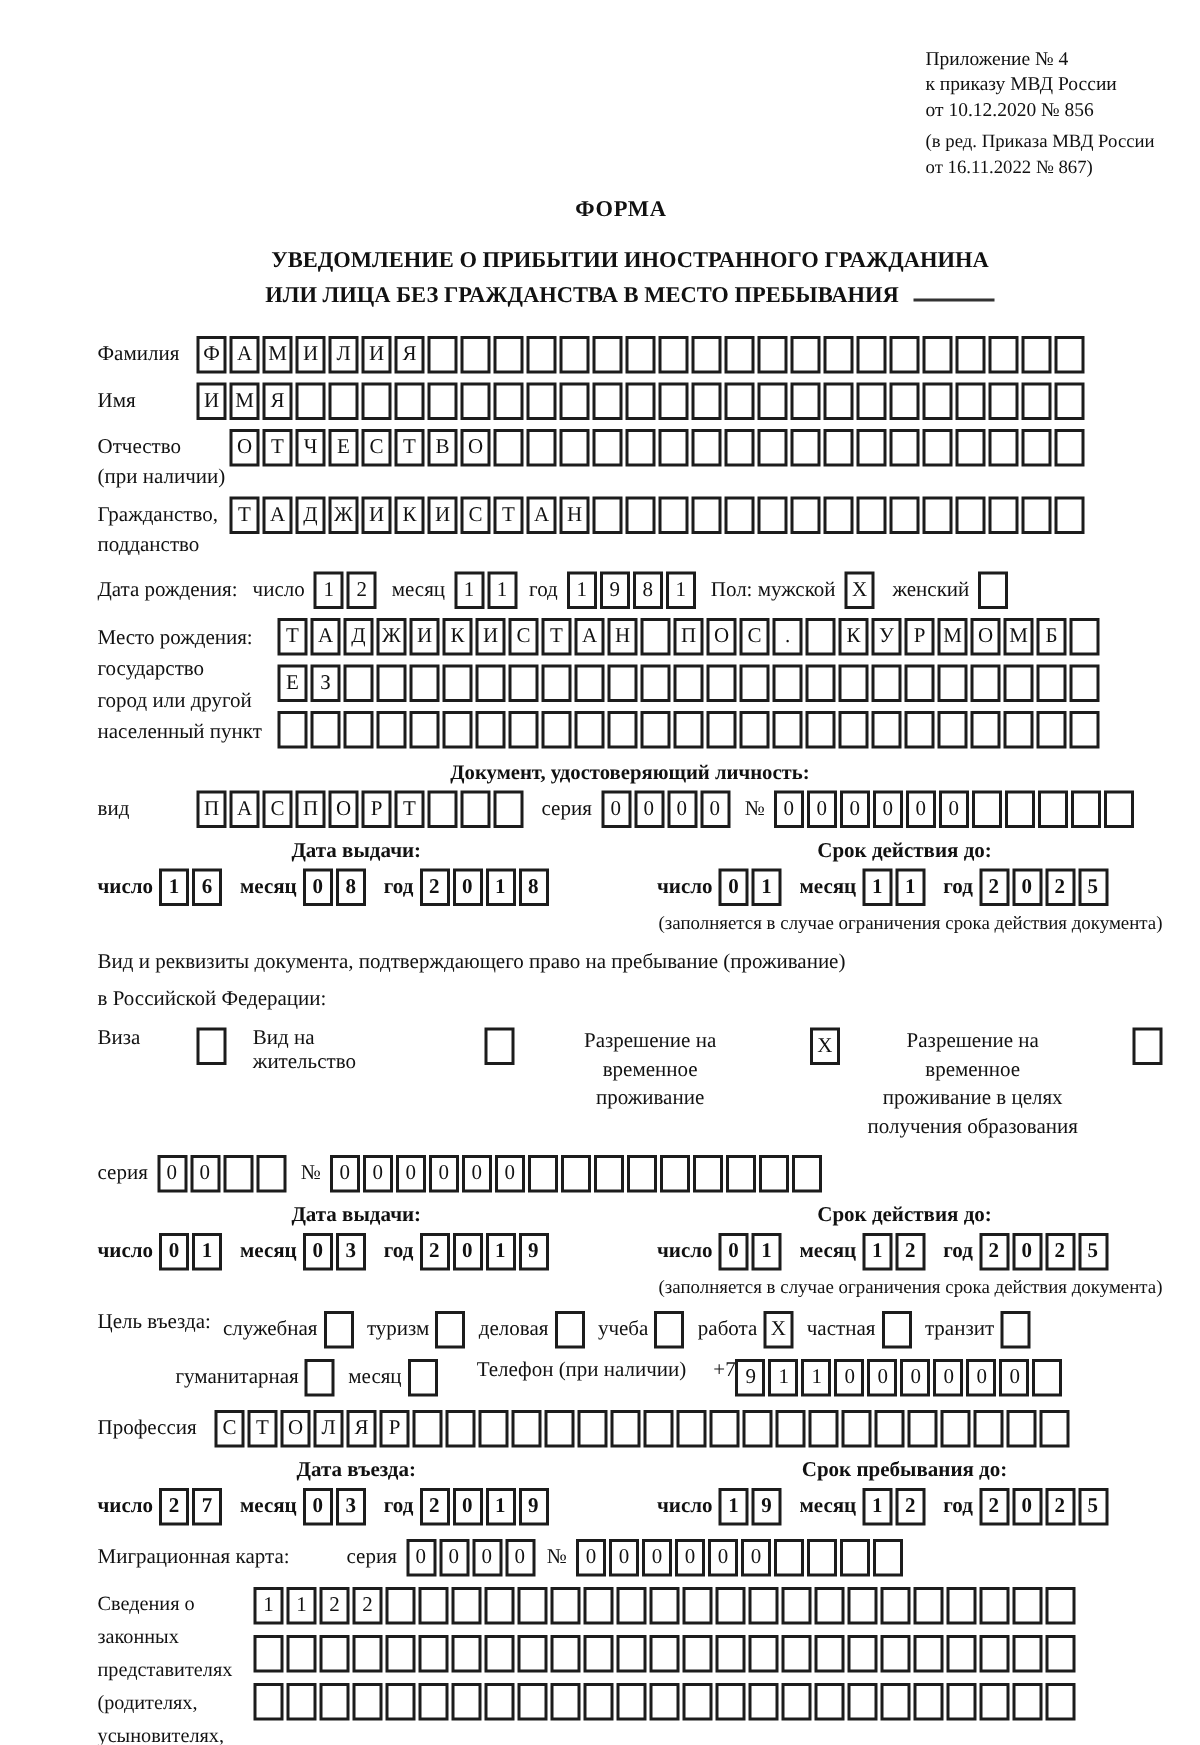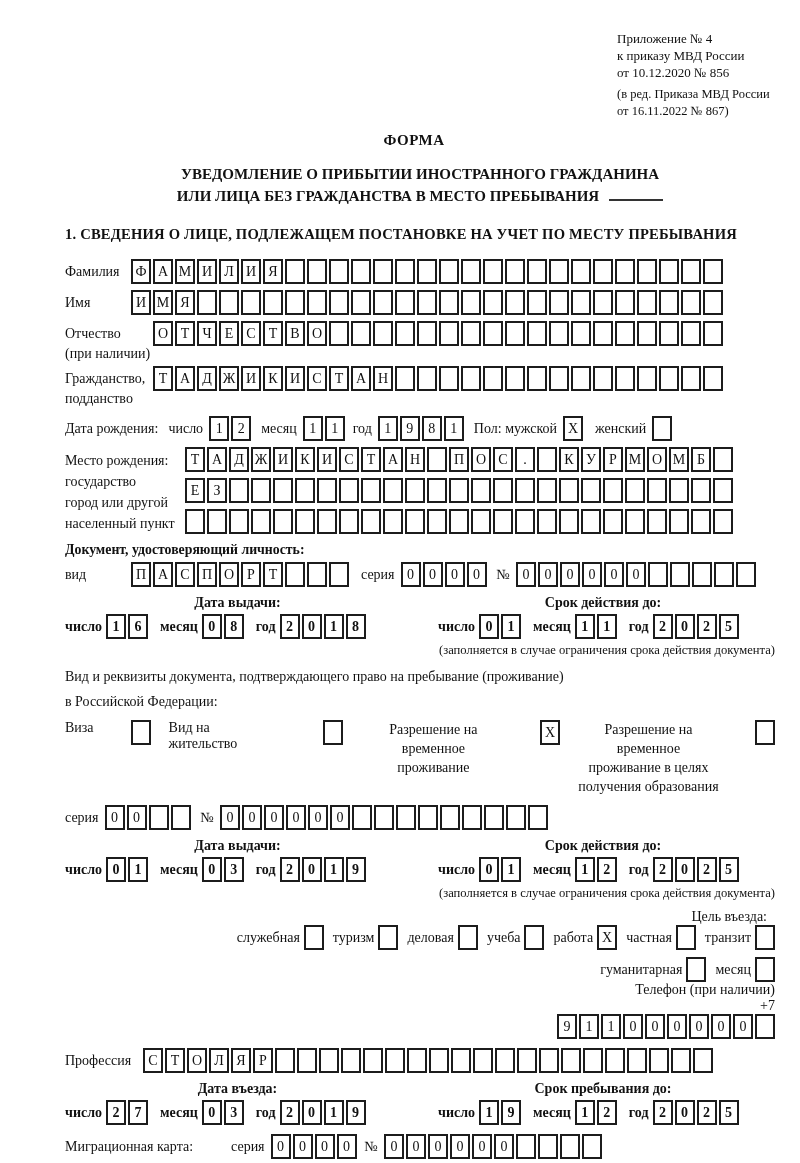--- a/index.html
+++ b/index.html
@@ -35,33 +35,33 @@
   
   .dblock { display:flex; margin-top:8px;font-weight:bold; }
   .dhalf { width:345px; }
   .dhalf.right { width:330px; margin-left:28px; }
   .dtitle { text-align:center; margin-bottom:3px; }
   .dfields { display:flex; align-items:center; }
   .dfields .dlab { margin:0 4px 0 0; }
   .dfields .gap { width:12px; }
   .note { text-align:right; font-size:12.6px; margin-top:4px; }
 
-  .center-bold { font-weight:bold; font-size:13.8px; margin-top:8px; }
+  .center-bold { text-align:center; font-weight:bold; font-size:13.8px; margin-top:8px; }
 
   .inline-row { display:flex; align-items:center; margin-top:7px; flex-wrap:nowrap; }
   .inline-row > span.t { margin-right:6px; white-space:nowrap; }
 
   
   .perm-row { display:flex; align-items:flex-start; margin-top:6px; }
   .perm-item { display:flex; align-items:flex-start;gap:24px; }
   .perm-item .stack { text-align:center; line-height:19px; }
   .perm-item .cell { margin-left:8px; margin-top:0; }
 
   
-  .optrow { display:flex; align-items:flex-end; margin-top:8px;flex-direction:column; }
+  .optrow { display:flex; align-items:flex-start; margin-top:8px; }
   .opt { display:inline-flex; align-items:center; gap:4px; }
   .opts { display:flex; align-items:center; gap:9px; }
 
   
   .rep { display:flex; align-items:flex-start; margin-top:7px; }
   .rep .lab-col { width:104px; flex:none; font-size:13.5px; line-height:22px; }
   .rep .rows { }
   .rep .cells { margin-bottom:7px; }
 </style>
 </head>
@@ -79,21 +79,20 @@
     </div>
   </div>
 
   <div class="forma">ФОРМА</div>
 
   <div class="title">
     <div>УВЕДОМЛЕНИЕ О ПРИБЫТИИ ИНОСТРАННОГО ГРАЖДАНИНА</div>
     <div><span>ИЛИ ЛИЦА БЕЗ ГРАЖДАНСТВА В МЕСТО ПРЕБЫВАНИЯ</span><span class="blank-line"></span></div>
   </div>
 
-  <div class="section-heading">1. СВЕДЕНИЯ О ЛИЦЕ, ПОДЛЕЖАЩЕМ ПОСТАНОВКЕ НА УЧЕТ ПО МЕСТУ ПРЕБЫВАНИЯ</div>
 
   <div class="crow" style="margin-top:16px">
     <span class="lab w66">Фамилия</span>
     <span class="cells">
         <span class="cell">Ф</span>
         <span class="cell">А</span>
         <span class="cell">М</span>
         <span class="cell">И</span>
         <span class="cell">Л</span>
         <span class="cell">И</span>

